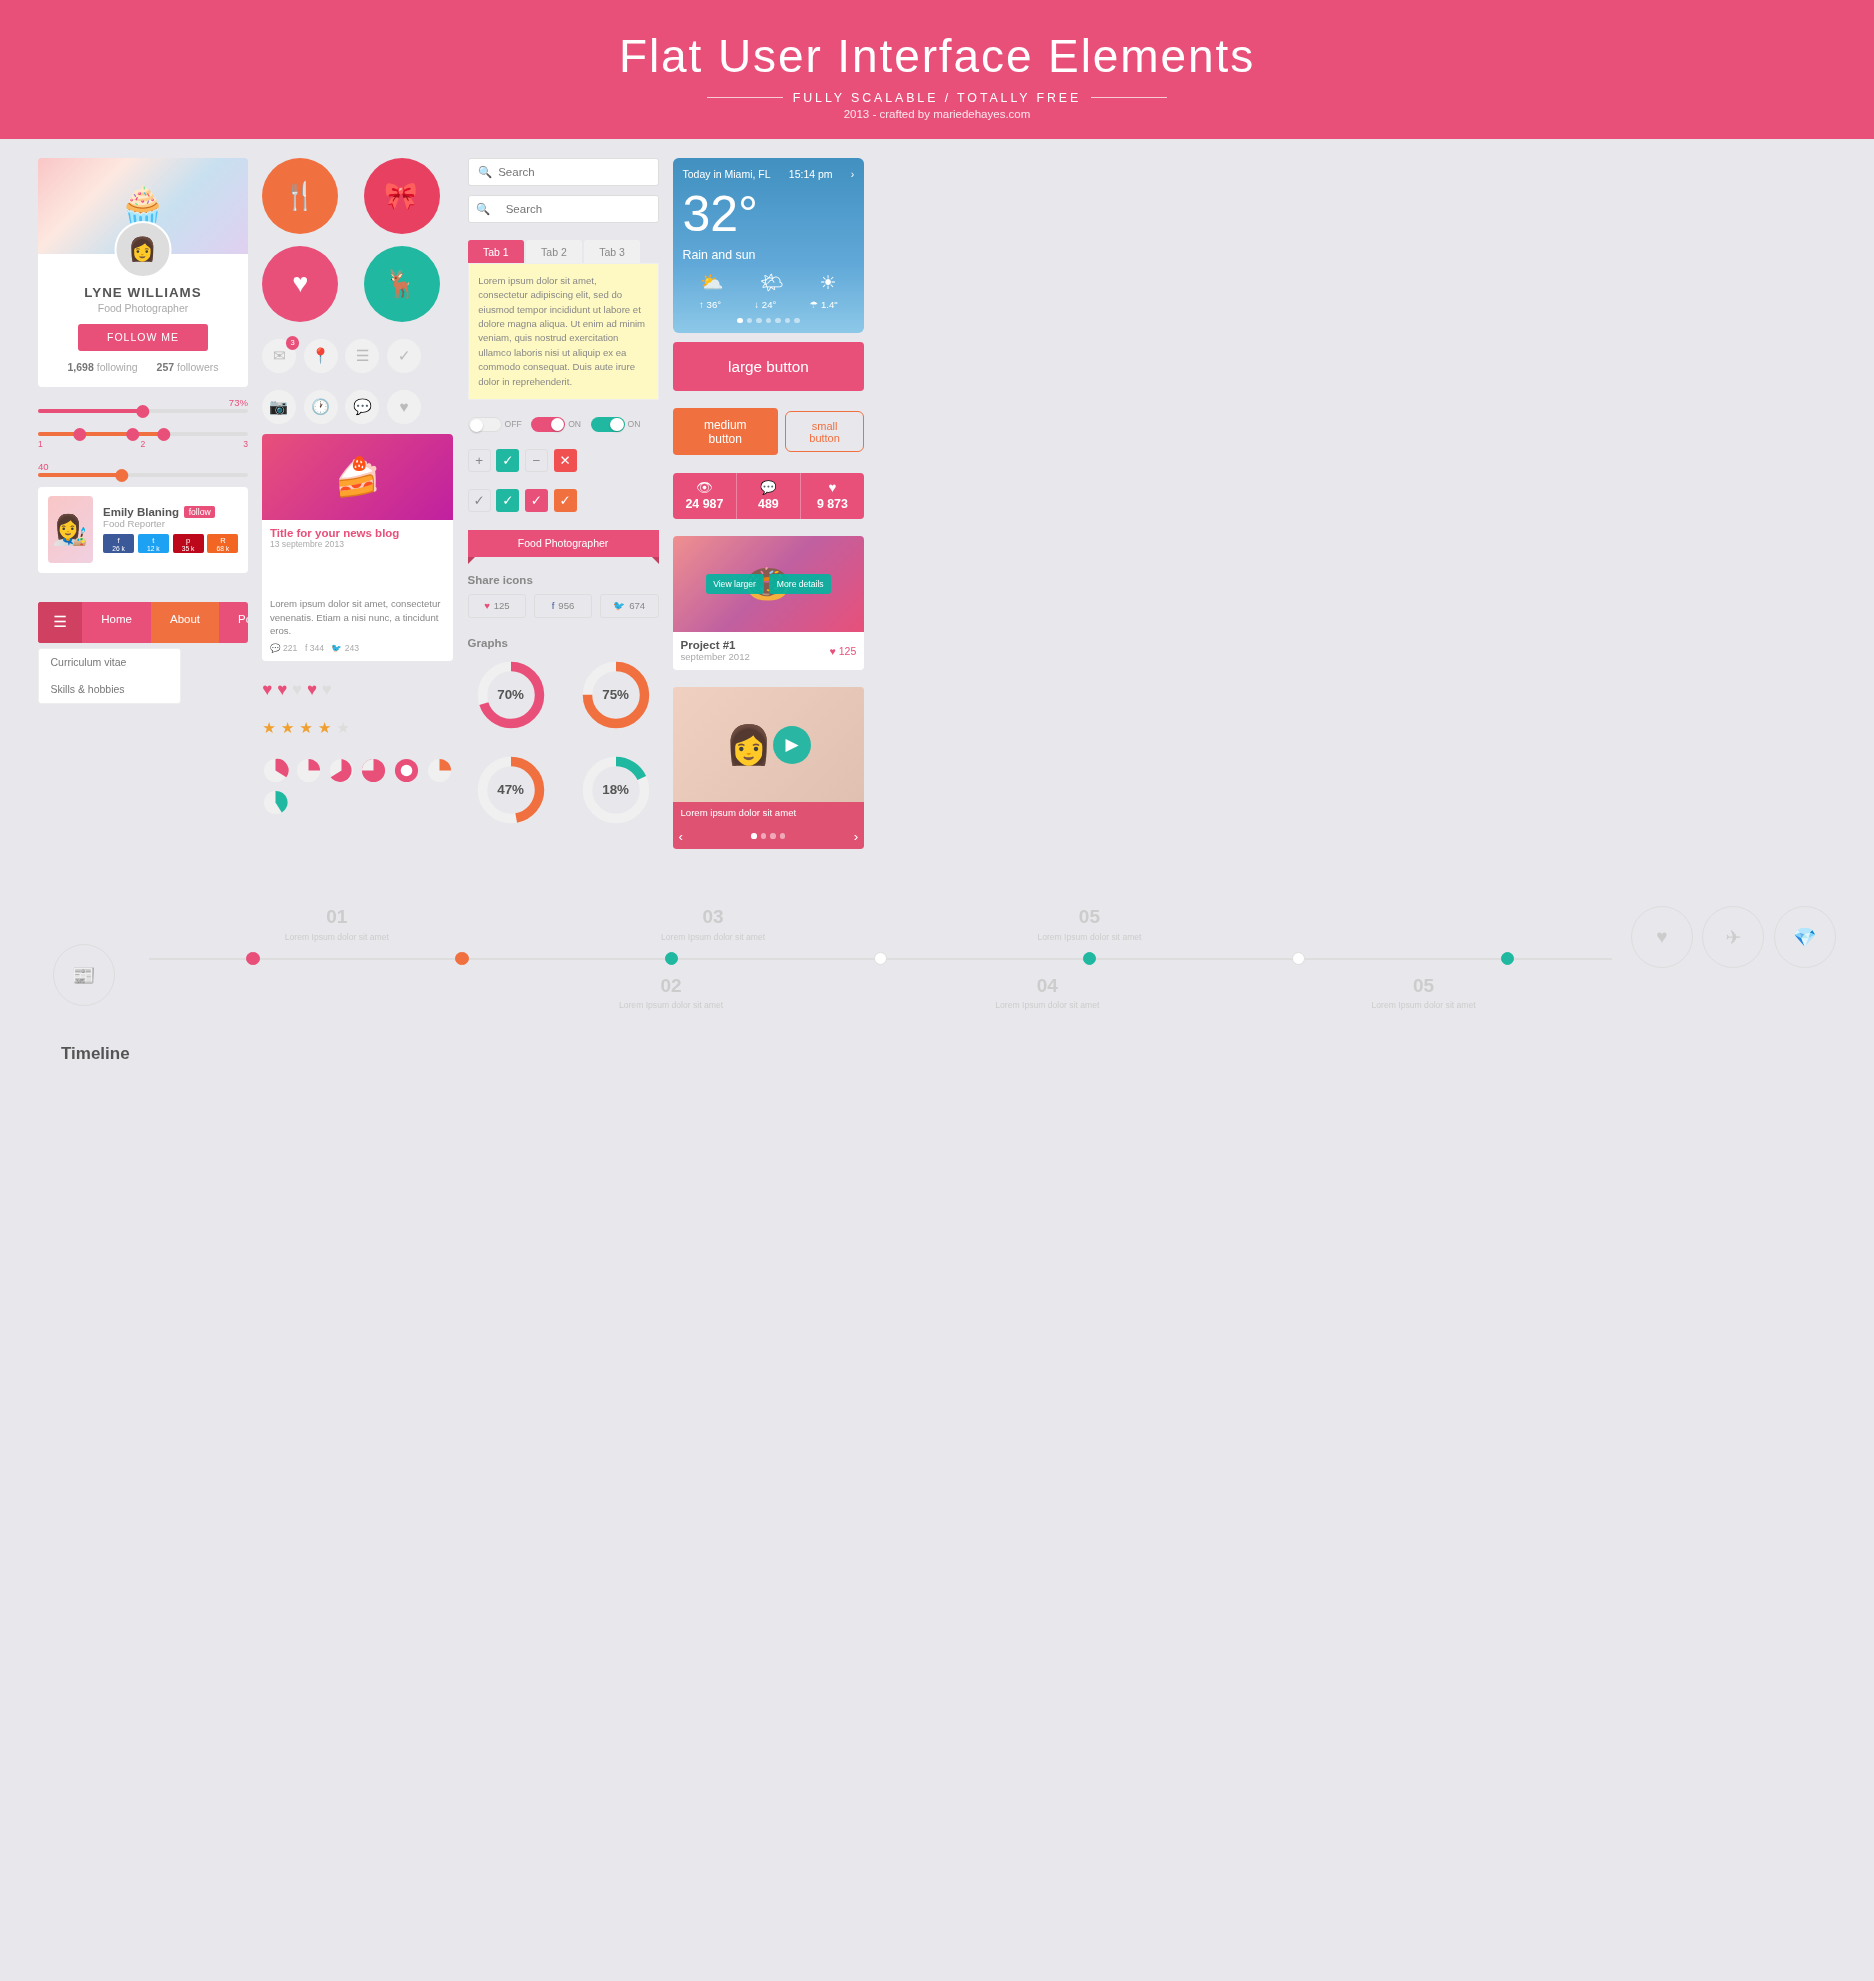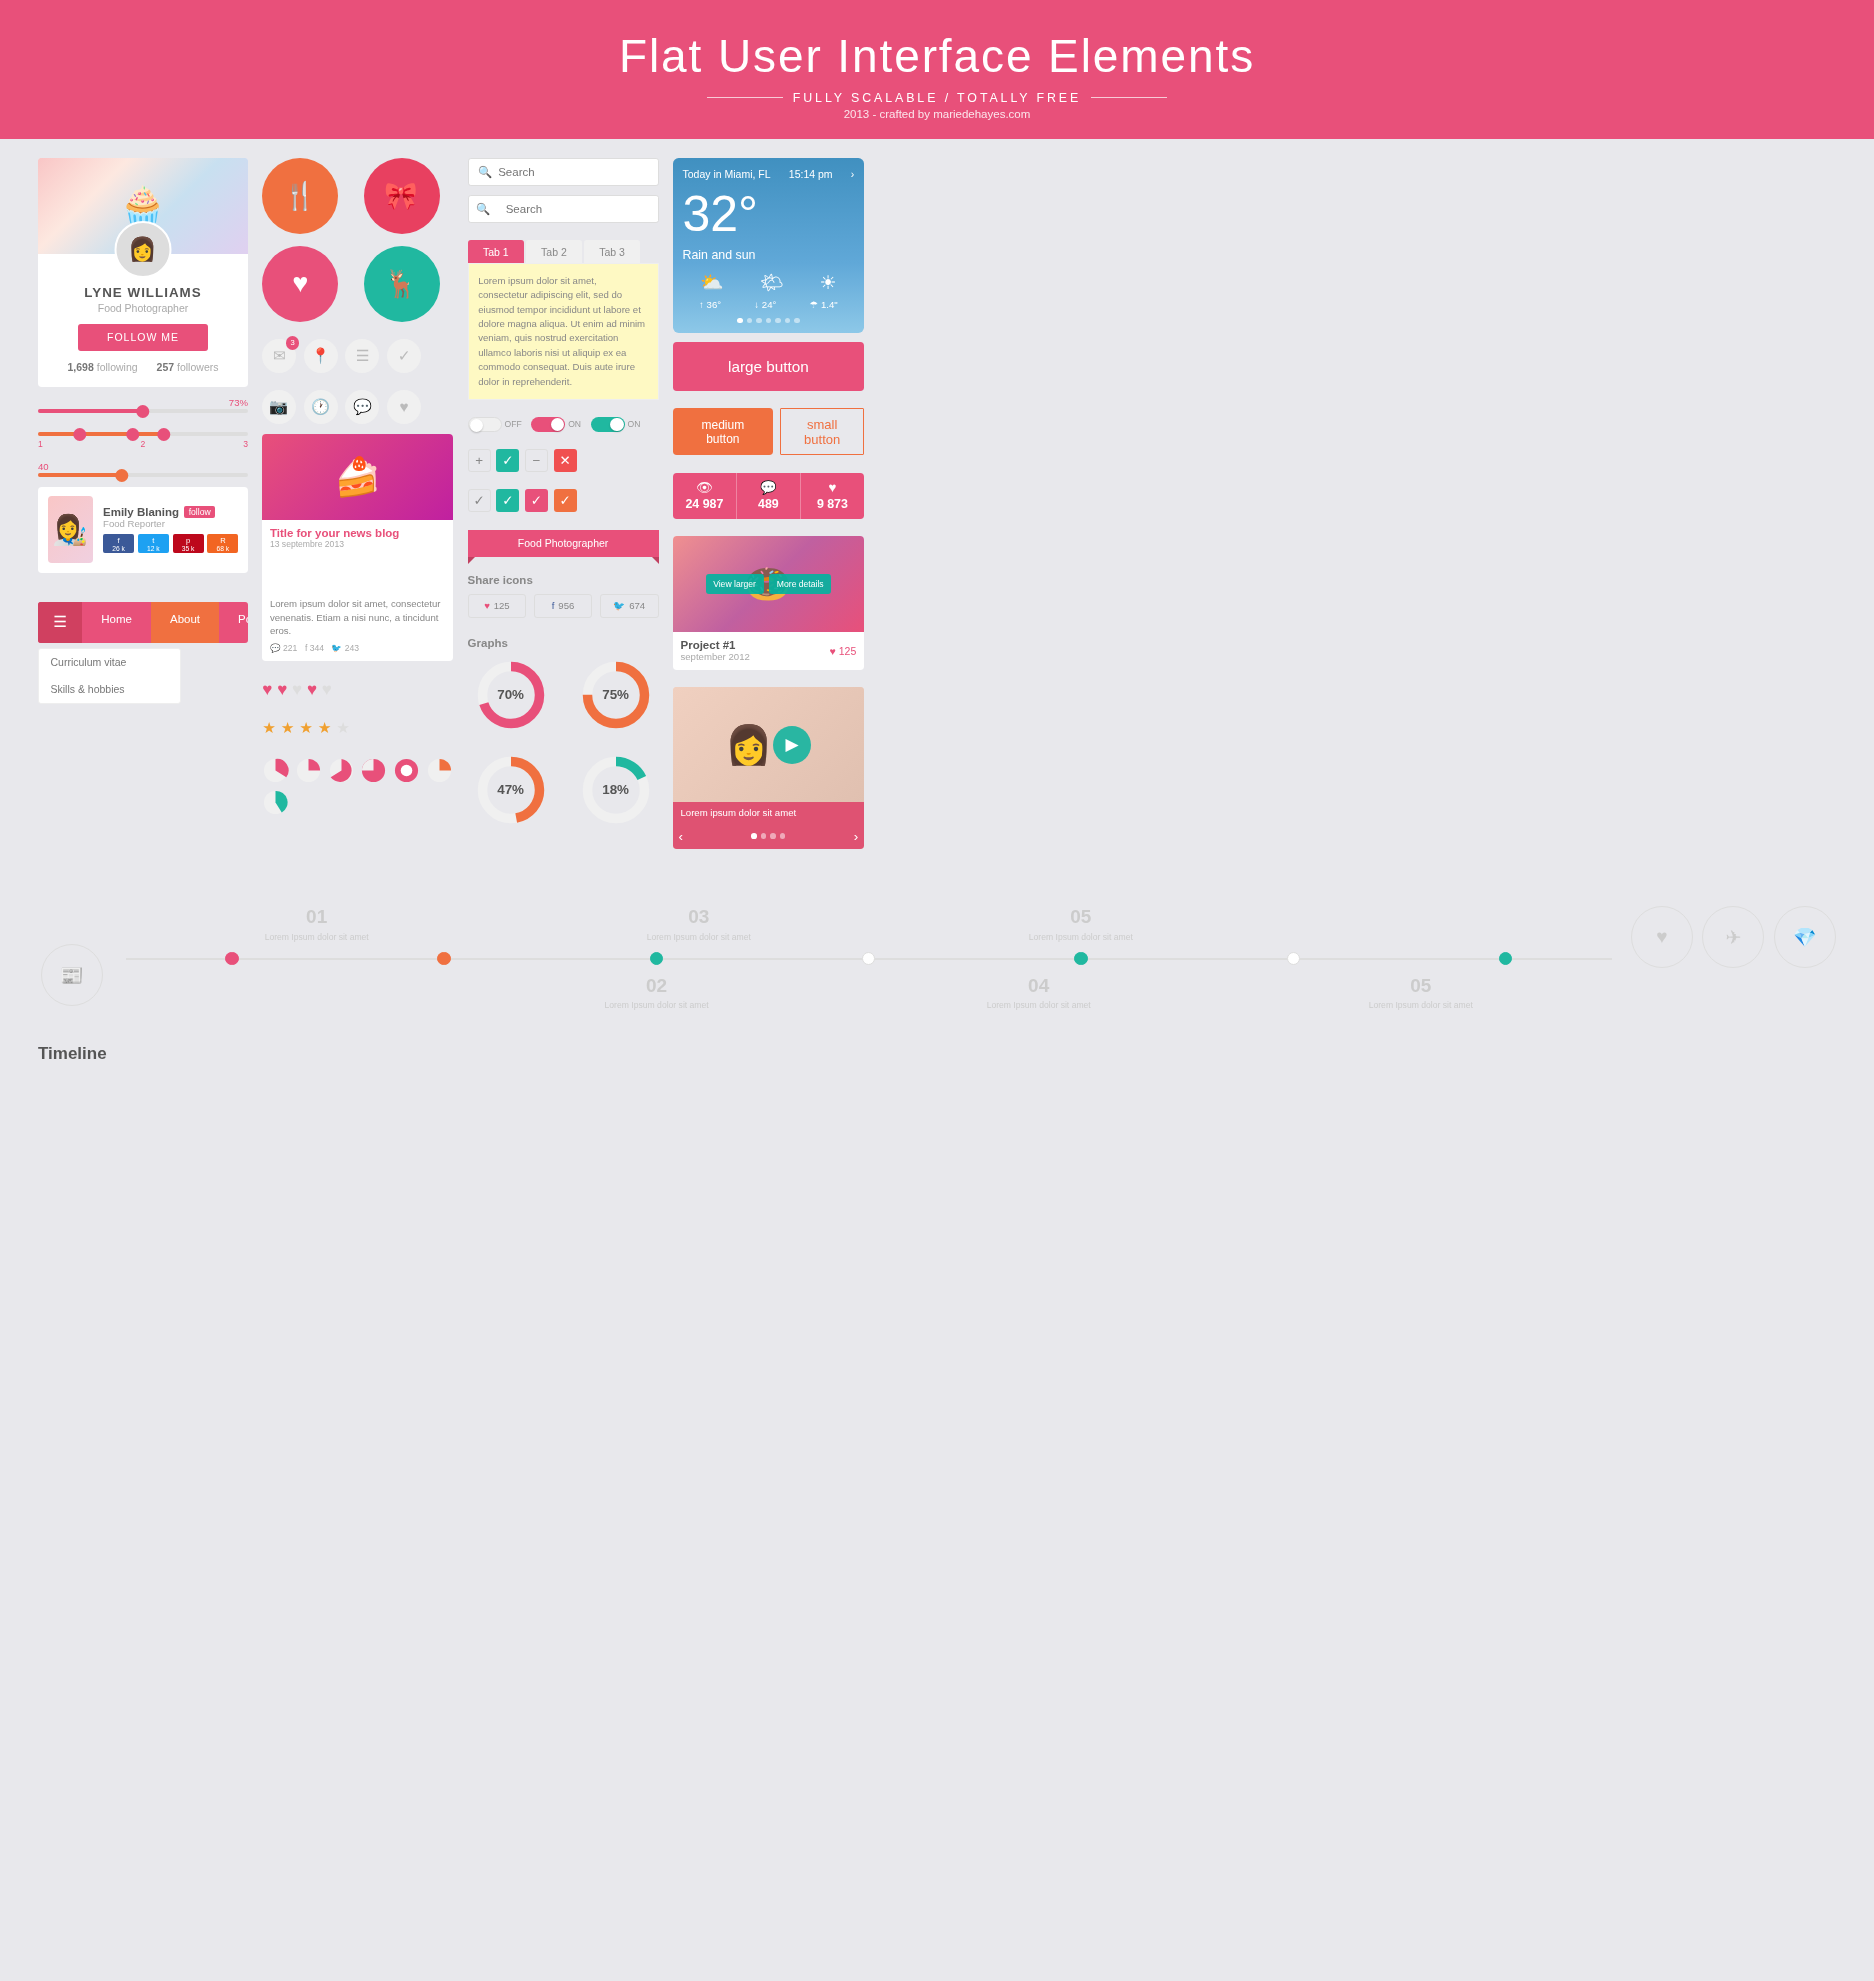--- a/index.html
+++ b/index.html
@@ -520,23 +520,23 @@
       border: none;
       border-radius: 3.8px;
       padding: 9.6px 19px;
       font-size: 12px;
       cursor: pointer;
     }
     .small-btn {
       background: transparent;
       color: #f07040;
       border: 1.9px solid #f07040;
-      border-radius: 1px;
+      border-radius: 6px;
       padding: 7.6px 13.4px;
-      font-size: 13px;
+      font-size: 11px;
       cursor: pointer;
     }
     .stats-row {
       display: flex;
       background: #e8507a;
       border-radius: 3.8px;
       overflow: hidden;
       margin-top: 7.6px;
     }
     .stat-item {
@@ -1195,21 +1195,21 @@
       </div>
     </div>
 
   </div>
 
   <div class="timeline-section">
     <div style="display:flex;align-items:flex-start;gap:19px;">
 
       <div style="display:flex;flex-direction:column;align-items:center;padding-top:38px;">
         <div style="width:62px;height:62px;border-radius:50%;border:1.9px solid #ddd;display:flex;align-items:center;justify-content:center;font-size:19px;color:#ccc;background:#e8e8ec;">📰</div>
-        <div style="font-size:17px;font-weight:bold;color:#555;margin-top:38px;">Timeline</div>
+        <div style="font-size:17px;font-weight:bold;color:#555;margin-top:38px;margin-left:23px;">Timeline</div>
       </div>
 
       <div style="flex:1;position:relative;">
 
         <div style="display:flex;justify-content:space-around;margin-bottom:4.8px;">
           <div style="display:flex;flex-direction:column;align-items:center;gap:3.8px;">
             <div style="font-size:19px;font-weight:bold;color:#ccc;">01</div>
             <div style="font-size:8.6px;color:#ccc;text-align:center;">Lorem Ipsum dolor sit amet</div>
           </div>
           <div style="display:flex;flex-direction:column;align-items:center;gap:3.8px;">

